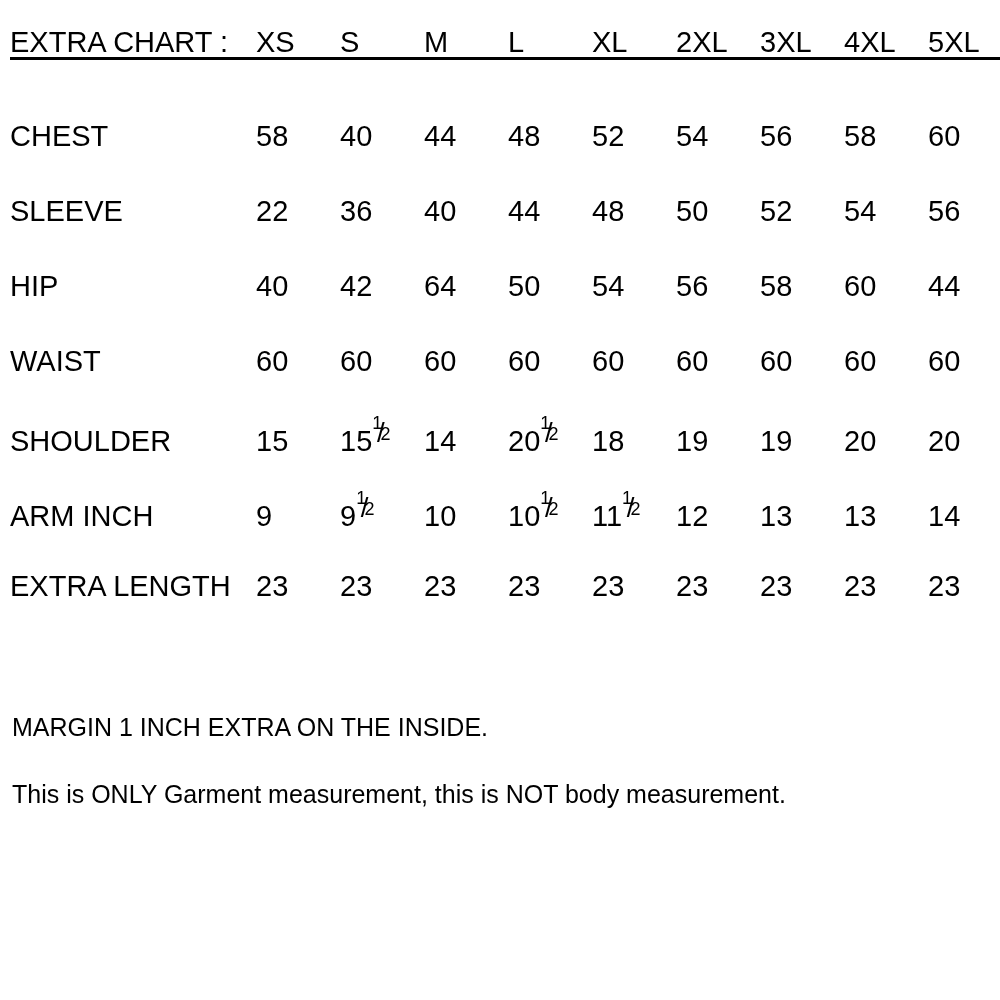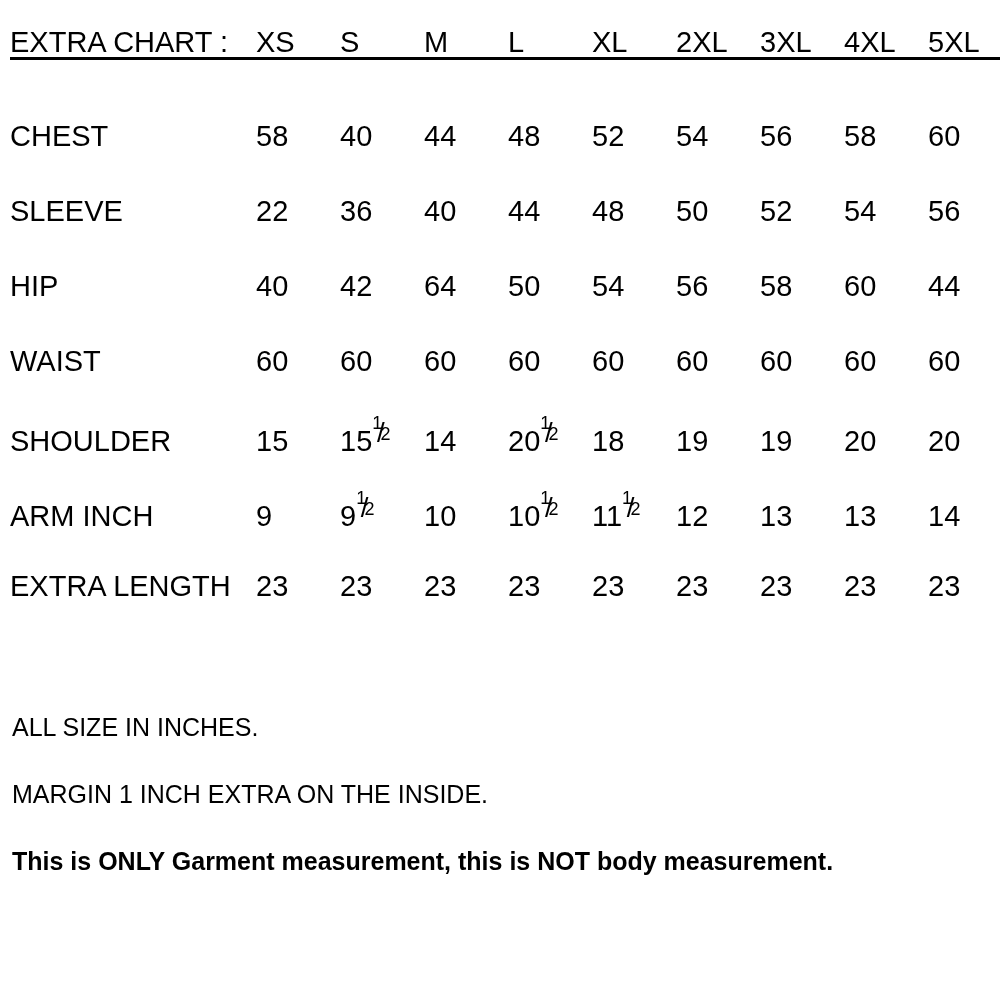--- a/index.html
+++ b/index.html
@@ -81,21 +81,21 @@
   .notes {
     margin-top: 68px;
     padding-left: 2px;
   }
   .note {
     font-size: 25px;
     line-height: 1;
     margin-bottom: 42px;
   }
   .note.bold {
-    font-weight: bold;
+    font-weight: normal;
     font-size: 25px;
     margin-bottom: 0;
     margin-top: 20px;
   }
 </style>
 </head>
 <body>
 
 <div class="sheet">
 
@@ -218,18 +218,17 @@
         <td><span>23</span></td>
         <td><span>23</span></td>
         <td><span>23</span></td>
         <td><span>23</span></td>
         <td><span>23</span></td>
       </tr>
     </tbody>
   </table>
 
   <div class="notes">
-    <div class="note">ALL SIZE IN INCHES.</div>
     <div class="note">MARGIN 1 INCH EXTRA ON THE INSIDE.</div>
     <div class="note bold">This is ONLY Garment measurement, this is NOT body measurement.</div>
   </div>
 
 </div>
 
 </body></html>

